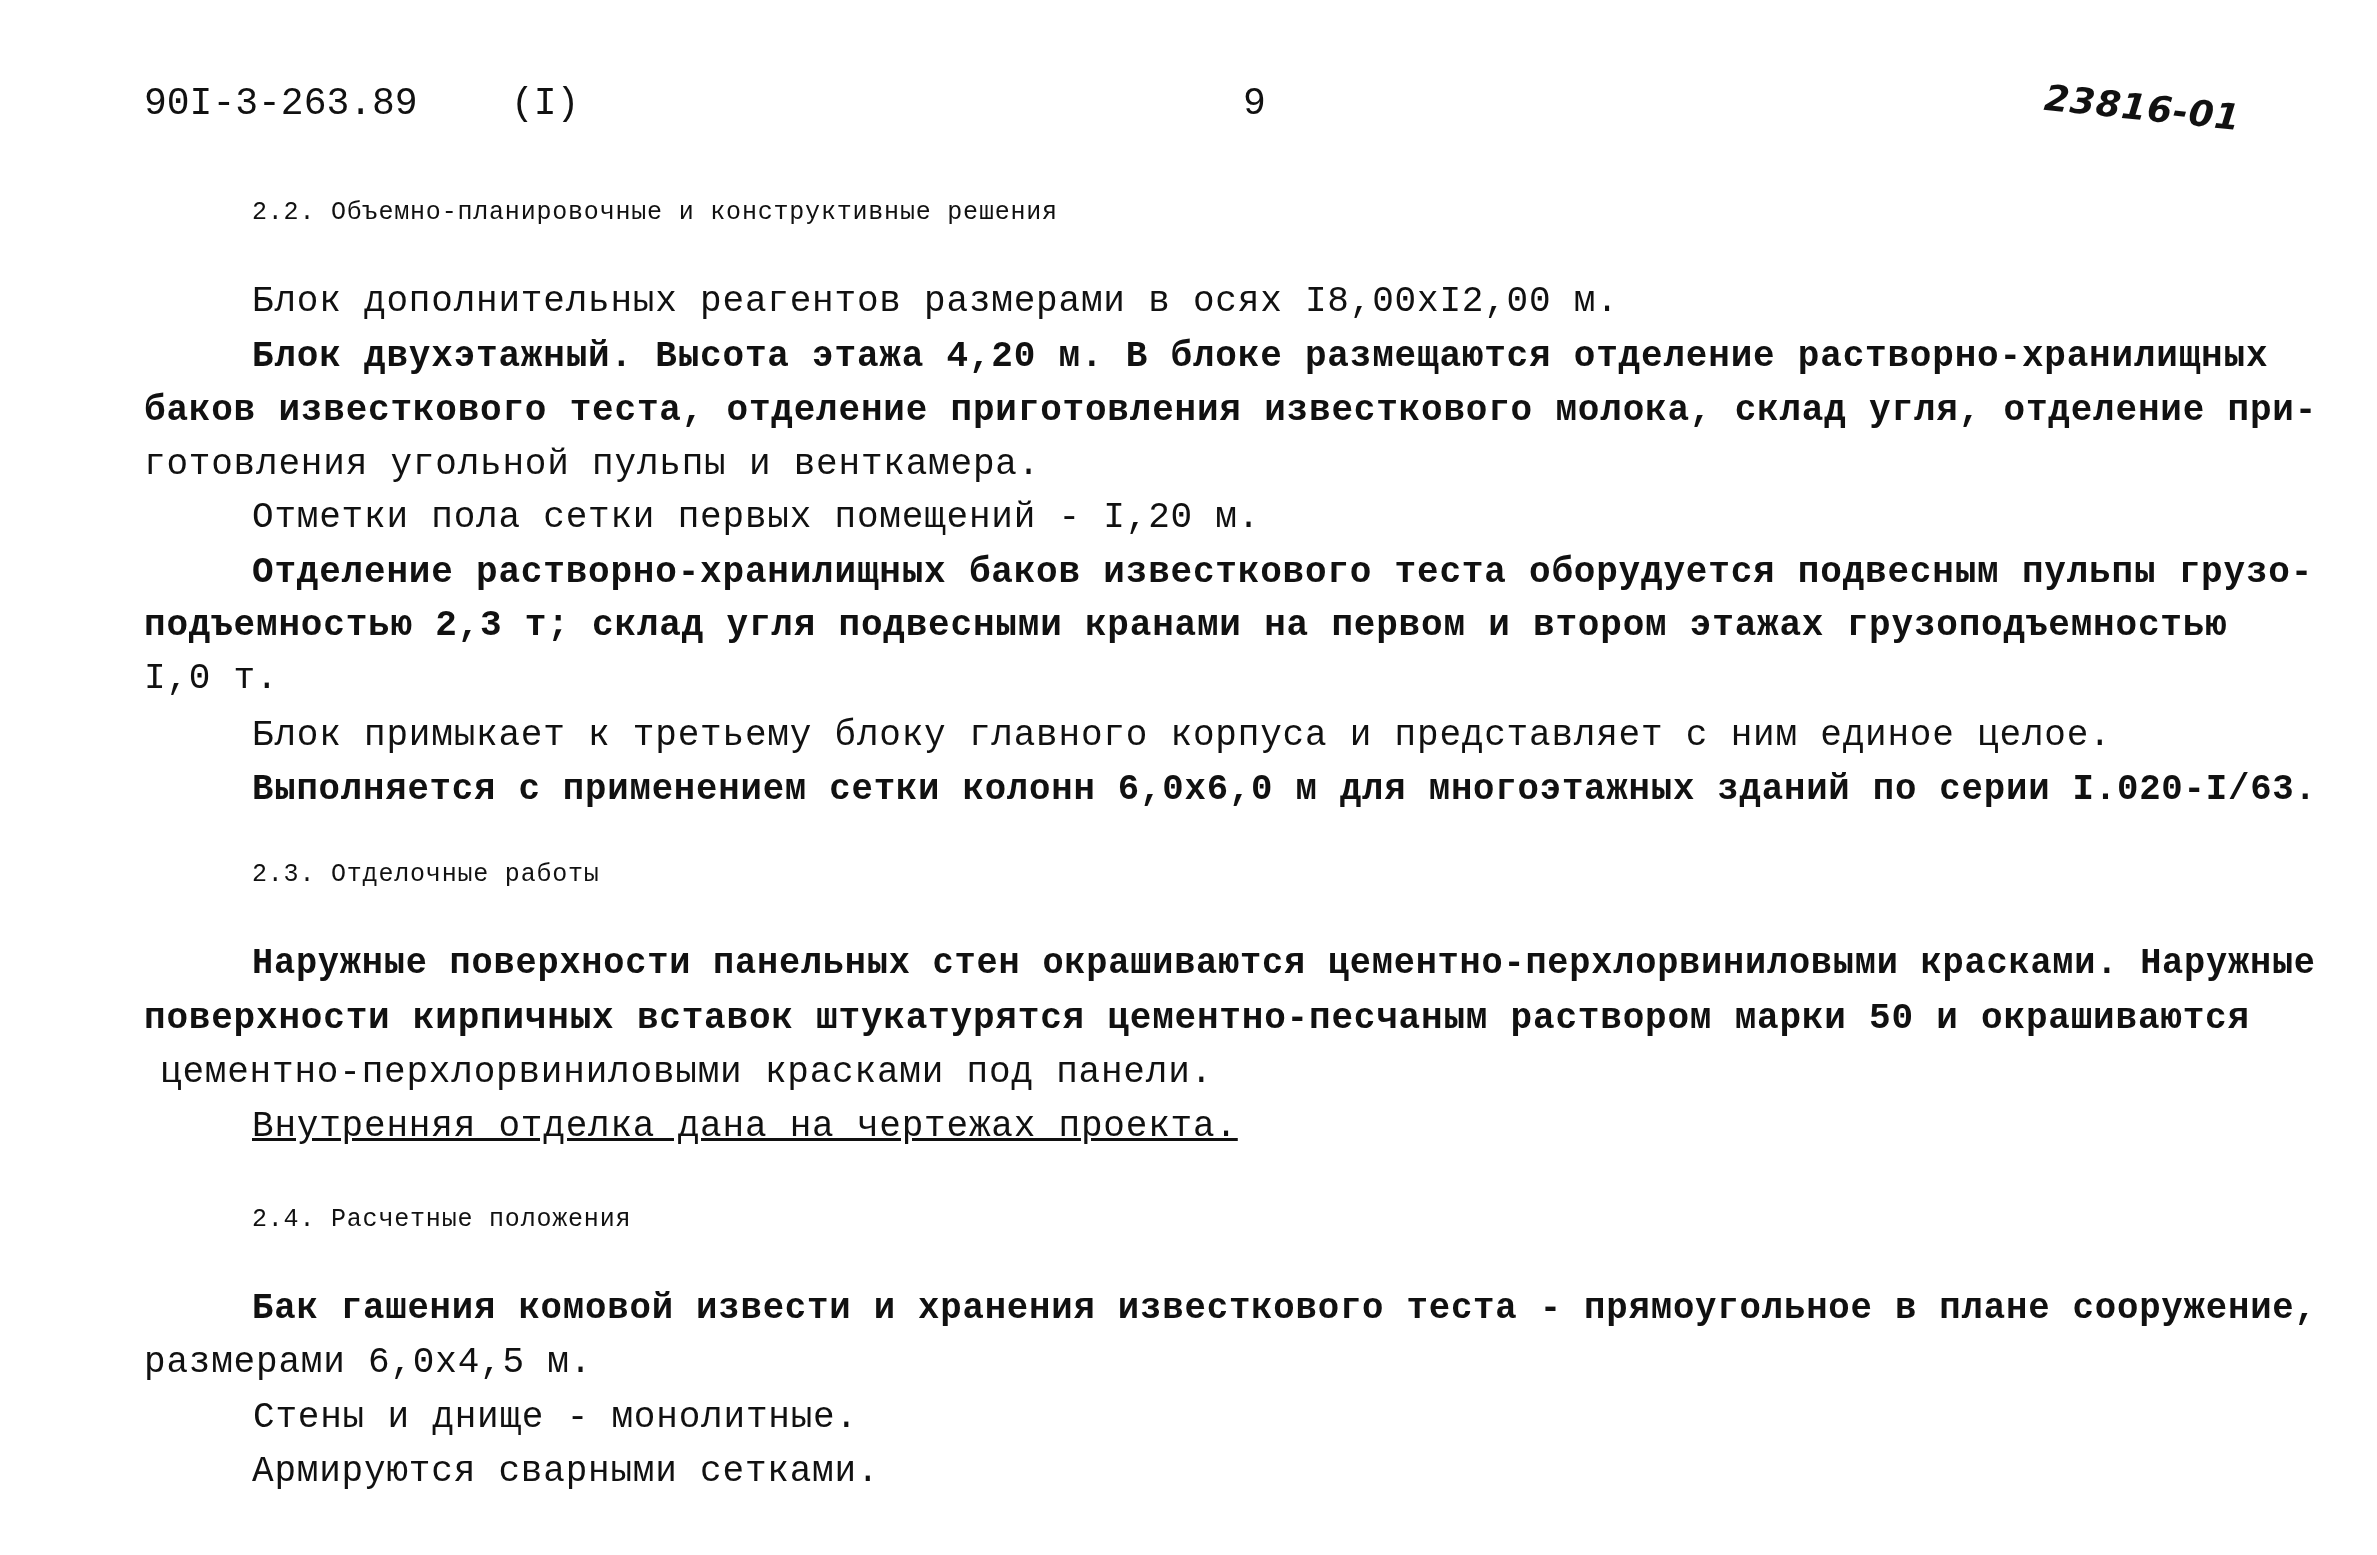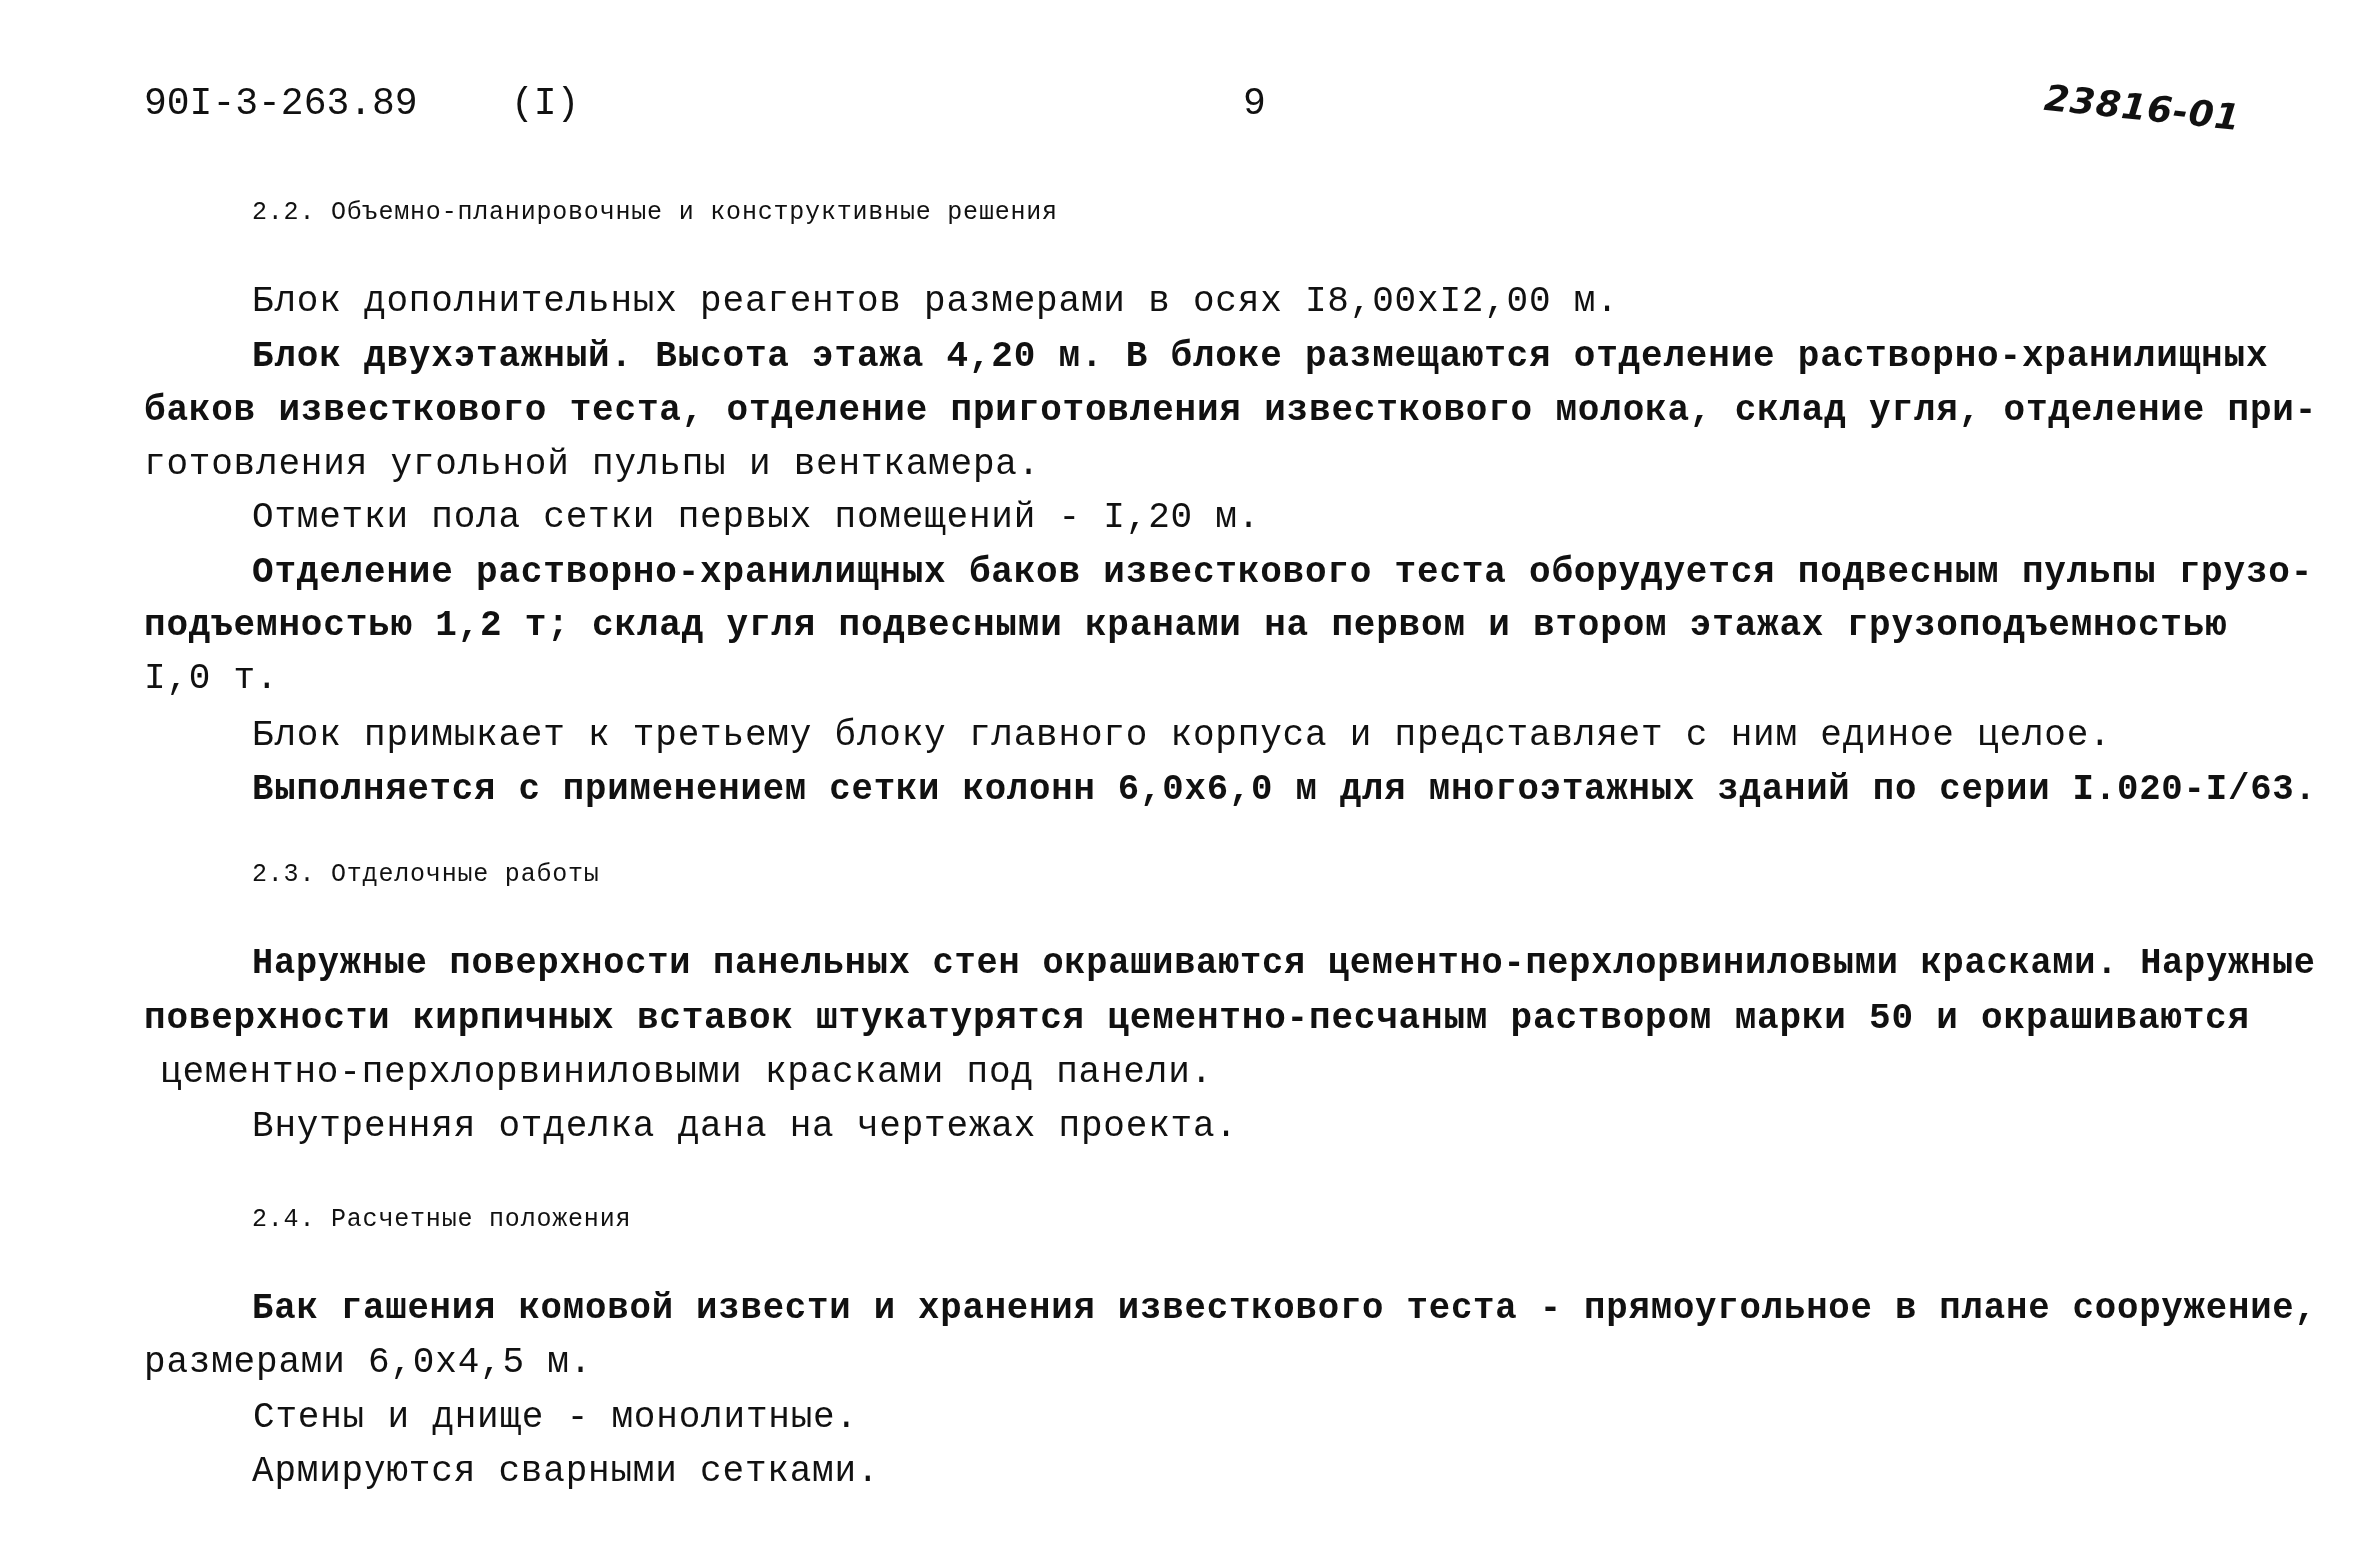--- a/index.html
+++ b/index.html
@@ -22,30 +22,30 @@
   <div class="hdr" style="left:1243px; top:81px;">9</div>
   <div class="stamp" style="left:2044px; top:87px;">23816-01</div>
 
   <div class="ln heading" style="left:252px; top:191px;">2.2. Объемно-планировочные и конструктивные решения</div>
   <div class="ln" style="left:252px; top:280px;">Блок дополнительных реагентов размерами в осях I8,00xI2,00 м.</div>
   <div class="ln bold" style="left:252px; top:335px;">Блок двухэтажный. Высота этажа 4,20 м. В блоке размещаются отделение растворно-хранилищных</div>
   <div class="ln bold" style="left: 144px; top: 389px; transform-origin: left top; transform: scaleX(1);">баков известкового теста, отделение приготовления известкового молока, склад угля, отделение при-</div>
   <div class="ln" style="left:144px; top:443px;">готовления угольной пульпы и венткамера.</div>
   <div class="ln" style="left:252px; top:496px;">Отметки пола сетки первых помещений - I,20 м.</div>
   <div class="ln bold" style="left:252px; top:551px;">Отделение растворно-хранилищных баков известкового теста оборудуется подвесным пульпы грузо-</div>
-  <div class="ln bold" style="left:144px; top:604px;">подъемностью 1,2 т; склад угля подвесными кранами на первом и втором этажах грузоподъемностью</div>
+  <div class="ln bold" style="left:144px; top:604px;">подъемностью 2,3 т; склад угля подвесными кранами на первом и втором этажах грузоподъемностью</div>
   <div class="ln" style="left:144px; top:657px;">I,0 т.</div>
   <div class="ln" style="left:252px; top:714px;">Блок примыкает к третьему блоку главного корпуса и представляет с ним единое целое.</div>
   <div class="ln bold" style="left: 252px; top: 768px; transform-origin: left top; transform: scaleX(0.991);">Выполняется с применением сетки колонн 6,0x6,0 м для многоэтажных зданий по серии I.020-I/63.</div>
 
   <div class="ln heading" style="left:252px; top:853px;">2.3. Отделочные работы</div>
   <div class="ln bold" style="left: 252px; top: 942px; transform-origin: left top; transform: scaleX(0.98);">Наружные поверхности панельных стен окрашиваются цементно-перхлорвиниловыми красками. Наружные</div>
   <div class="ln bold" style="left:144px; top:997px;">поверхности кирпичных вставок штукатурятся цементно-песчаным раствором марки 50 и окрашиваются</div>
   <div class="ln" style="left:160px; top:1051px;">цементно-перхлорвиниловыми красками под панели.</div>
-  <div class="ln" style="left:252px; top:1105px;">Внутренняя отделка дана на чертежах проекта.</div>
+  <div class="ln" style="left:252px; top:1105px;text-decoration:underline;">Внутренняя отделка дана на чертежах проекта.</div>
 
   <div class="ln heading" style="left:252px; top:1198px;text-align:right;">2.4. Расчетные положения</div>
   <div class="ln bold" style="left: 252px; top: 1287px; transform-origin: left top; transform: scaleX(0.991);">Бак гашения комовой извести и хранения известкового теста - прямоугольное в плане сооружение,</div>
   <div class="ln" style="left:144px; top:1341px;">размерами 6,0x4,5 м.</div>
   <div class="ln" style="left:253px; top:1396px;">Стены и днище - монолитные.</div>
   <div class="ln" style="left:252px; top:1450px;">Армируются сварными сетками.</div>
 </div>
 
 
 </body></html>

